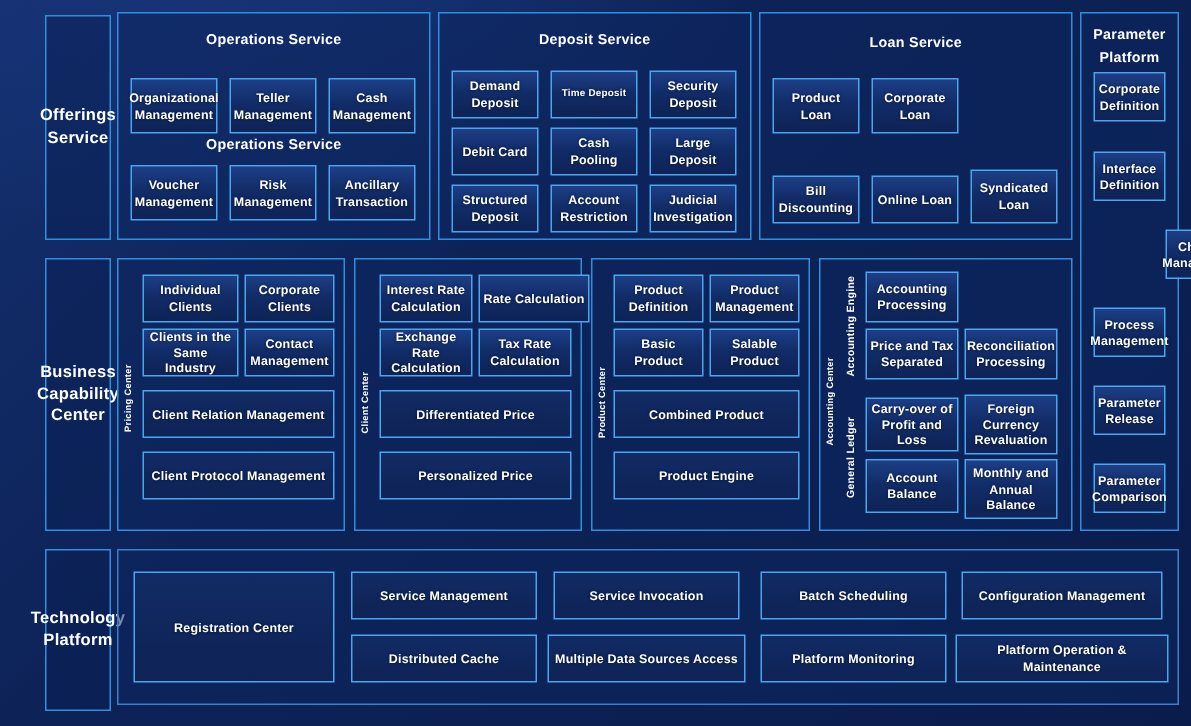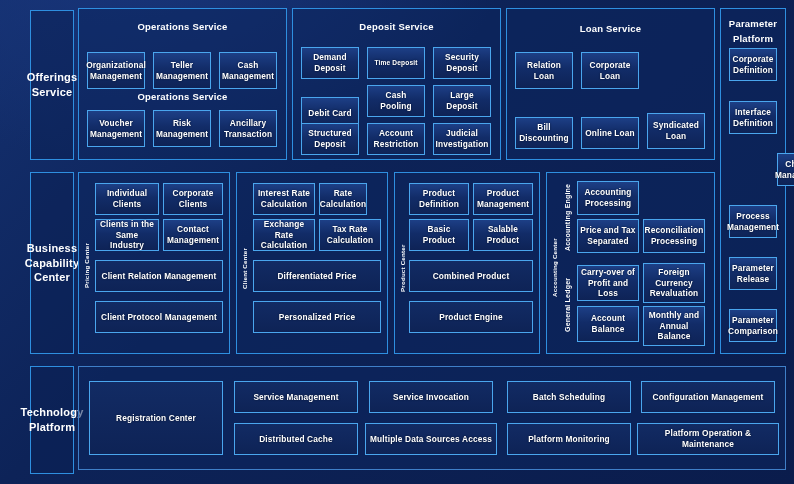--- a/index.html
+++ b/index.html
@@ -98,33 +98,33 @@
     <div class="box" style="left:140px;top:101px;width:58px;height:37px;">Ancillary Transaction</div>
   </div>
 
   <div class="panel" style="left:292px;top:8px;width:209px;height:152px;">
     <div class="grouptitle" style="top:12px;">Deposit Service</div>
 
     <div class="box" style="left:8px;top:38px;width:58px;height:32px;">Demand Deposit</div>
     <div class="box tiny" style="left:74px;top:38px;width:58px;height:32px;">Time Deposit</div>
     <div class="box" style="left:140px;top:38px;width:58px;height:32px;">Security Deposit</div>
 
-    <div class="box" style="left:8px;top:76px;width:58px;height:32px;margin-top:12px;">Debit Card</div>
+    <div class="box" style="left:8px;top:76px;width:58px;height:32px;">Debit Card</div>
     <div class="box" style="left:74px;top:76px;width:58px;height:32px;">Cash Pooling</div>
     <div class="box" style="left:140px;top:76px;width:58px;height:32px;">Large Deposit</div>
 
     <div class="box" style="left:8px;top:114px;width:58px;height:32px;">Structured Deposit</div>
     <div class="box" style="left:74px;top:114px;width:58px;height:32px;">Account Restriction</div>
     <div class="box" style="left:140px;top:114px;width:58px;height:32px;">Judicial Investigation</div>
   </div>
 
   <div class="panel" style="left:506px;top:8px;width:209px;height:152px;">
     <div class="grouptitle" style="top:14px;">Loan Service</div>
 
-    <div class="box" style="left:8px;top:43px;width:58px;height:37px;">Relation Loan</div>
+    <div class="box" style="left:8px;top:43px;width:58px;height:37px;">Product Loan</div>
     <div class="box" style="left:74px;top:43px;width:58px;height:37px;">Corporate Loan</div>
 
     <div class="box" style="left:8px;top:108px;width:58px;height:32px;">Bill Discounting</div>
     <div class="box" style="left:74px;top:108px;width:58px;height:32px;">Online Loan</div>
     <div class="box" style="left:140px;top:104px;width:58px;height:36px;">Syndicated Loan</div>
   </div>
 
   <div class="panel" style="left:720px;top:8px;width:66px;height:346px;">
     <div class="grouptitle" style="top:9px;">Parameter</div>
     <div class="grouptitle" style="top:24px;">Platform</div>
@@ -147,21 +147,21 @@
     <div class="box" style="left:84px;top:46px;width:60px;height:32px;">Contact Management</div>
 
     <div class="box flat" style="left:16px;top:87px;width:128px;height:32px;">Client Relation Management</div>
     <div class="box flat" style="left:16px;top:128px;width:128px;height:32px;">Client Protocol Management</div>
   </div>
 
   <div class="panel" style="left:236px;top:172px;width:152px;height:182px;">
     <div class="vcap" style="left:1px;top:62px;width:12px;height:66px;">Client Center</div>
 
     <div class="box" style="left:16px;top:10px;width:62px;height:32px;">Interest Rate Calculation</div>
-    <div class="box" style="left:82px;top:10px;width:48px;height:32px;">Rate Calculation</div>
+    <div class="box" style="left:82px;top:10px;width:74px;height:32px;">Rate Calculation</div>
 
     <div class="box" style="left:16px;top:46px;width:62px;height:32px;">Exchange Rate Calculation</div>
     <div class="box" style="left:82px;top:46px;width:62px;height:32px;">Tax Rate Calculation</div>
 
     <div class="box flat" style="left:16px;top:87px;width:128px;height:32px;">Differentiated Price</div>
     <div class="box flat" style="left:16px;top:128px;width:128px;height:32px;">Personalized Price</div>
   </div>
 
   <div class="panel" style="left:394px;top:172px;width:146px;height:182px;">
     <div class="vcap" style="left:1px;top:60px;width:12px;height:70px;">Product Center</div>

